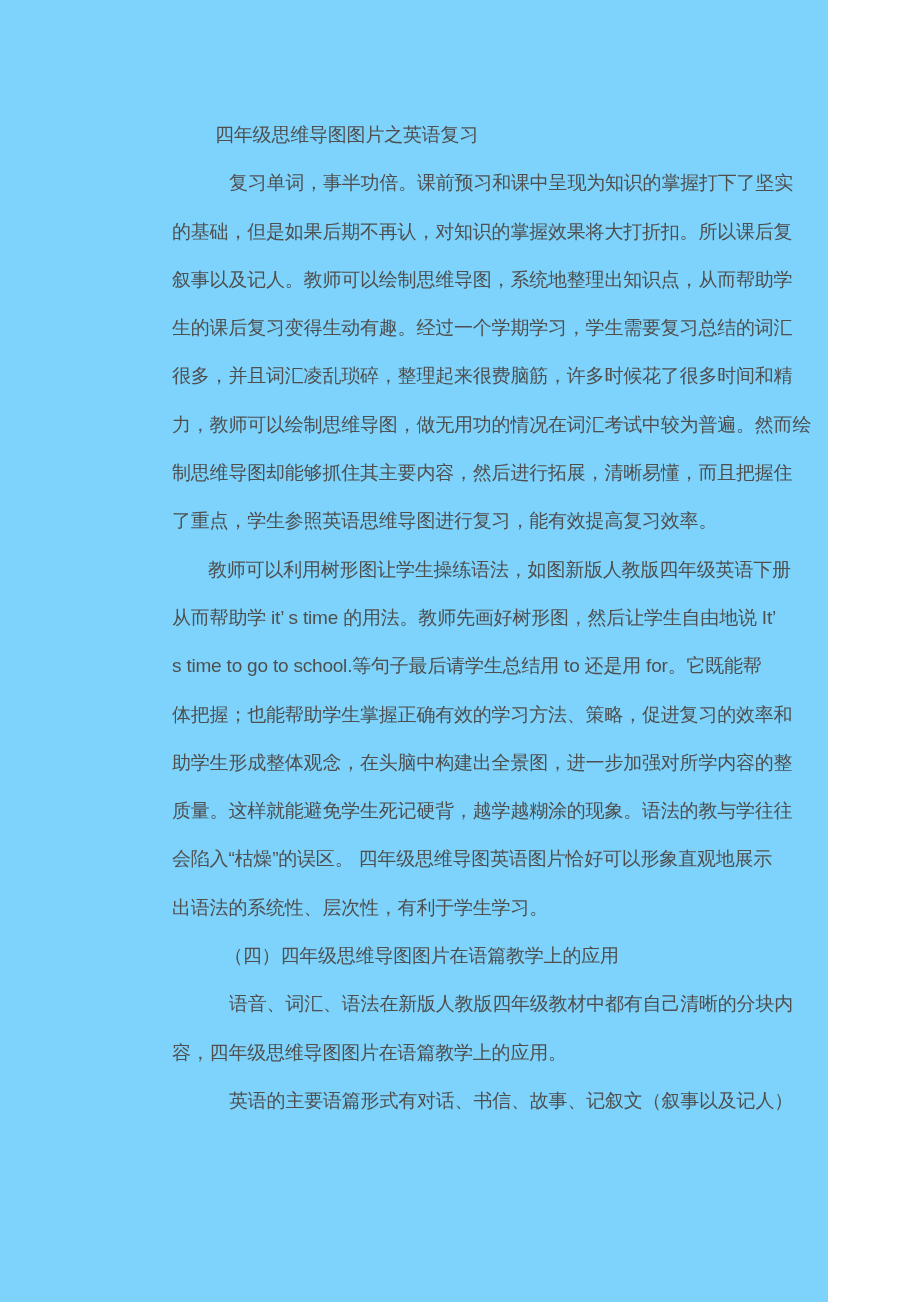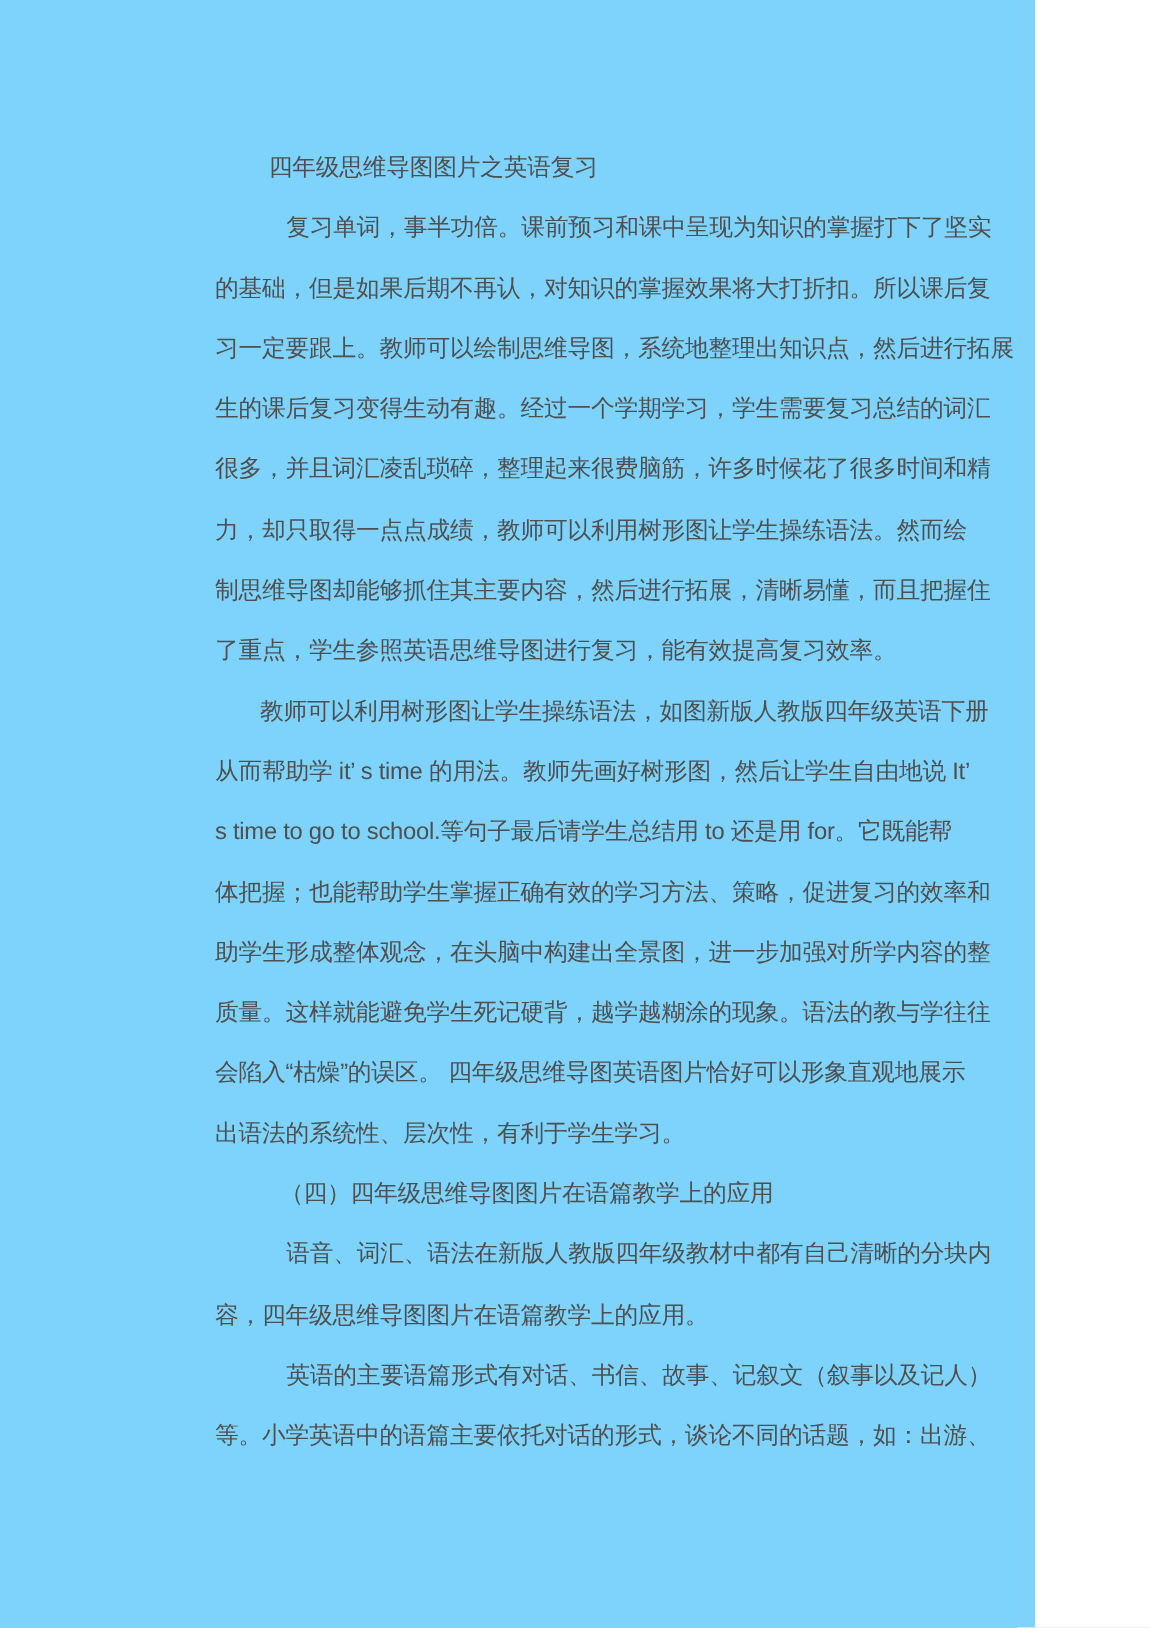--- a/index.html
+++ b/index.html
@@ -35,33 +35,32 @@
   .ind-paren  { margin-left: 52px; }
 </style>
 </head>
 <body>
 
 <div class="page">
   <div class="content">
     <div class="line ind-title">四年级思维导图图片之英语复习</div>
     <div class="line ind-para3">复习单词，事半功倍。课前预习和课中呈现为知识的掌握打下了坚实</div>
     <div class="line">的基础，但是如果后期不再认，对知识的掌握效果将大打折扣。所以课后复</div>
-    <div class="line">习一定要跟上。教师可以绘制思维导图，系统地整理出知识点，然后进行拓展</div>
+    <div class="line">叙事以及记人。教师可以绘制思维导图，系统地整理出知识点，从而帮助学</div>
     <div class="line">生的课后复习变得生动有趣。经过一个学期学习，学生需要复习总结的词汇</div>
     <div class="line">很多，并且词汇凌乱琐碎，整理起来很费脑筋，许多时候花了很多时间和精</div>
-    <div class="line">力，却只取得一点点成绩，教师可以利用树形图让学生操练语法。然而绘</div>
+    <div class="line">力，教师可以绘制思维导图，做无用功的情况在词汇考试中较为普遍。然而绘</div>
     <div class="line">制思维导图却能够抓住其主要内容，然后进行拓展，清晰易懂，而且把握住</div>
     <div class="line">了重点，学生参照英语思维导图进行复习，能有效提高复习效率。</div>
     <div class="line ind-para2">教师可以利用树形图让学生操练语法，如图新版人教版四年级英语下册</div>
     <div class="line">从而帮助学 it’ s time 的用法。教师先画好树形图，然后让学生自由地说 It’</div>
     <div class="line">s time to go to school.等句子最后请学生总结用 to 还是用 for。它既能帮</div>
     <div class="line">体把握；也能帮助学生掌握正确有效的学习方法、策略，促进复习的效率和</div>
     <div class="line">助学生形成整体观念，在头脑中构建出全景图，进一步加强对所学内容的整</div>
     <div class="line">质量。这样就能避免学生死记硬背，越学越糊涂的现象。语法的教与学往往</div>
     <div class="line">会陷入“枯燥”的误区。 四年级思维导图英语图片恰好可以形象直观地展示</div>
     <div class="line">出语法的系统性、层次性，有利于学生学习。</div>
     <div class="line ind-paren">（四）四年级思维导图图片在语篇教学上的应用</div>
     <div class="line ind-para3">语音、词汇、语法在新版人教版四年级教材中都有自己清晰的分块内</div>
     <div class="line">容，四年级思维导图图片在语篇教学上的应用。</div>
     <div class="line ind-para3">英语的主要语篇形式有对话、书信、故事、记叙文（叙事以及记人）</div>
-    <div class="line">等。小学英语中的语篇主要依托对话的形式，谈论不同的话题，如：出游、</div>
   </div>
 </div>
 
 </body></html>

